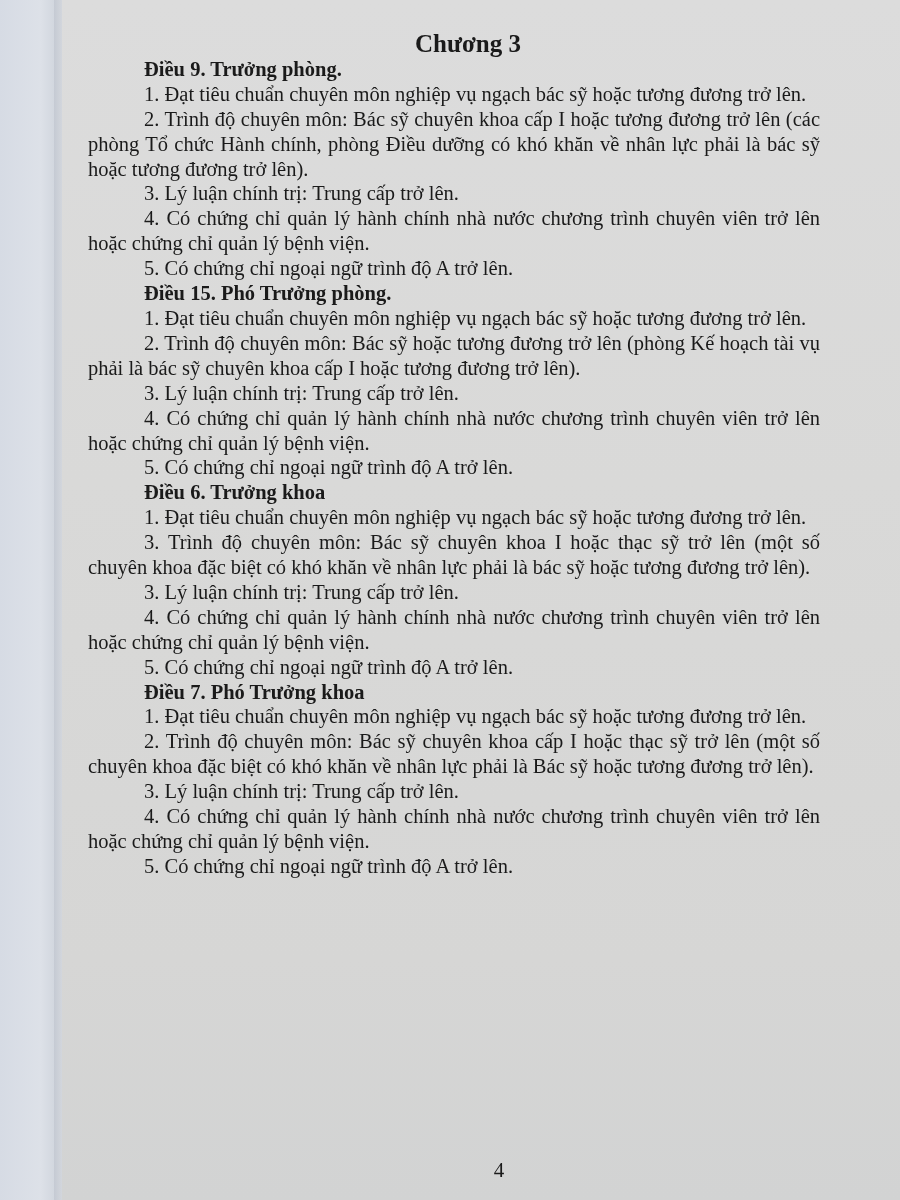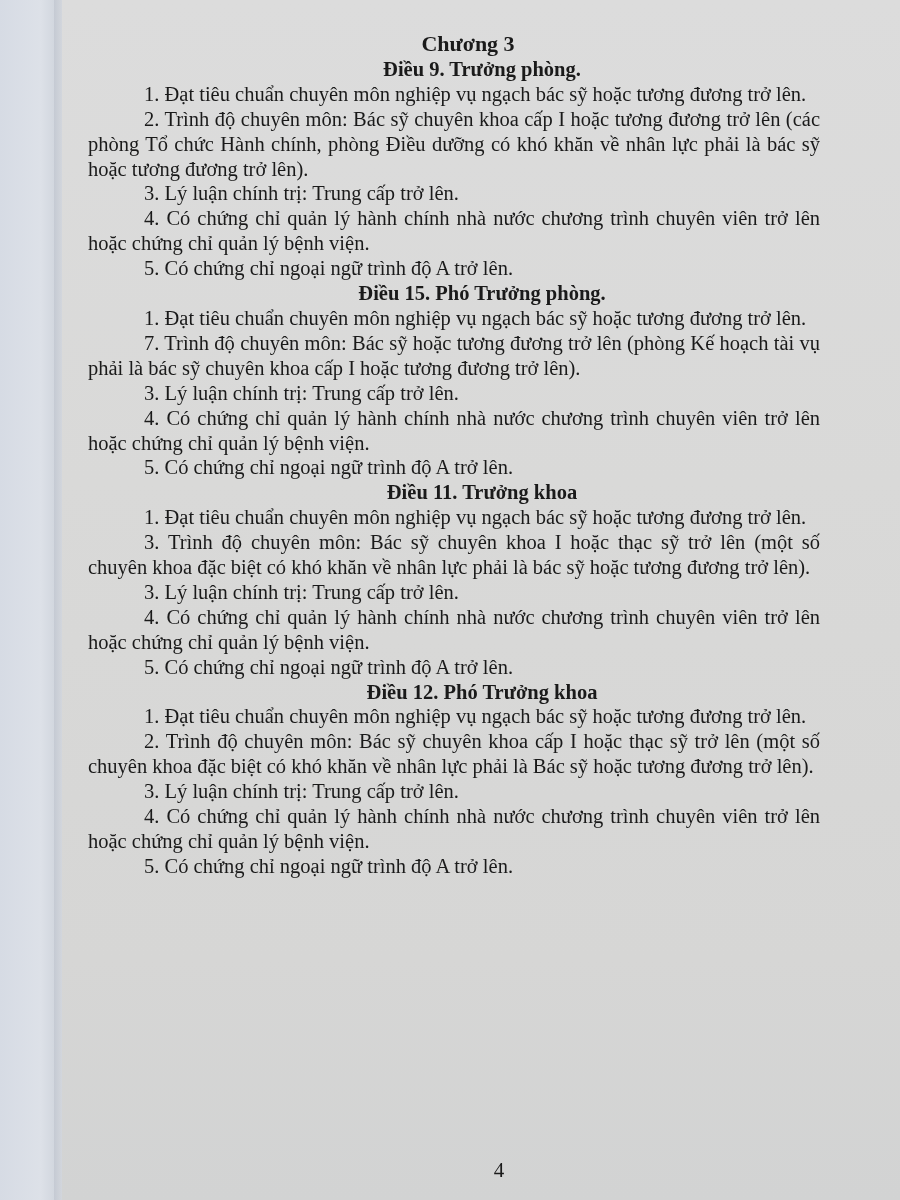--- a/index.html
+++ b/index.html
@@ -18,23 +18,23 @@
     background: linear-gradient(90deg, #c5cad3, #d9dce1);
   }
   .page {
     position: absolute; left: 62px; top: 0; width: 838px; height: 1200px;
     background: linear-gradient(180deg, #dcdcdc 0%, #d9d9d8 40%, #d6d6d5 80%, #d2d3d3 100%);
   }
   .content {
     position: absolute; left: 26px; top: 32px; width: 732px;
     font-size: 20.5px; line-height: 24.9px;
   }
-  .chapter-num { text-align: center; font-weight: bold; font-size: 22px; margin-left: 28px; }
+  .chapter-num { text-align: center; font-weight: bold; font-size: 25px; margin-left: 28px; }
   .chapter-title { text-align: center; font-weight: bold; font-size: 21px; margin-left: 28px; }
-  .article-heading { font-weight: bold; text-indent: 56px; text-align: center; }
+  .article-heading { font-weight: bold; text-indent: 56px; }
   .para { text-align: justify; text-indent: 56px; font-family: Liberation Serif, serif; }
   .page-number {
     position: absolute; left: 0; width: 100%; top: 1158px;
     text-align: center; font-size: 21px; margin-left: 18px;
   }
 </style>
 </head>
 <body>
 
 <div class="prev-page"></div>
@@ -49,37 +49,37 @@
       <div class="para">1. Đạt tiêu chuẩn chuyên môn nghiệp vụ ngạch bác sỹ  hoặc tương đương trở lên.</div>
       <div class="para">2. Trình độ chuyên môn: Bác sỹ chuyên khoa cấp I hoặc tương đương trở lên (các phòng Tổ chức Hành chính, phòng Điều dưỡng có khó khăn về nhân lực phải là bác sỹ hoặc tương đương trở lên).</div>
       <div class="para">3. Lý luận chính trị: Trung cấp trở lên.</div>
       <div class="para">4. Có chứng chỉ quản lý hành chính nhà nước chương trình chuyên viên trở lên hoặc chứng chỉ quản lý bệnh viện.</div>
       <div class="para">5. Có chứng chỉ ngoại ngữ trình độ A trở lên.</div>
     </div>
 
     <div>
       <div class="article-heading">Điều 15. Phó Trưởng phòng.</div>
       <div class="para">1. Đạt tiêu chuẩn chuyên môn nghiệp vụ ngạch bác sỹ hoặc tương đương trở lên.</div>
-      <div class="para">7. Trình độ chuyên môn: Bác sỹ hoặc tương đương trở lên (phòng Kế hoạch tài vụ phải là bác sỹ chuyên khoa cấp I hoặc tương đương trở lên).</div>
+      <div class="para">2. Trình độ chuyên môn: Bác sỹ hoặc tương đương trở lên (phòng Kế hoạch tài vụ phải là bác sỹ chuyên khoa cấp I hoặc tương đương trở lên).</div>
       <div class="para">3. Lý luận chính trị: Trung cấp trở lên.</div>
       <div class="para">4. Có chứng chỉ quản lý hành chính nhà nước chương trình chuyên viên trở lên hoặc chứng chỉ quản lý bệnh viện.</div>
       <div class="para">5. Có chứng chỉ ngoại ngữ trình độ A trở lên.</div>
     </div>
 
     <div>
-      <div class="article-heading">Điều 11. Trưởng khoa</div>
+      <div class="article-heading">Điều 6. Trưởng khoa</div>
       <div class="para">1. Đạt tiêu chuẩn chuyên môn nghiệp vụ ngạch bác sỹ  hoặc tương đương trở lên.</div>
       <div class="para">3. Trình độ chuyên môn: Bác sỹ chuyên khoa I hoặc thạc sỹ trở lên (một số chuyên khoa đặc biệt có khó khăn về nhân lực phải là bác sỹ hoặc tương đương trở lên).</div>
       <div class="para">3. Lý luận chính trị: Trung cấp trở lên.</div>
       <div class="para">4. Có chứng chỉ quản lý hành chính nhà nước chương trình chuyên viên trở lên hoặc chứng chỉ quản lý bệnh viện.</div>
       <div class="para">5. Có chứng chỉ ngoại ngữ trình độ A trở lên.</div>
     </div>
 
     <div>
-      <div class="article-heading">Điều 12. Phó Trưởng khoa</div>
+      <div class="article-heading">Điều 7. Phó Trưởng khoa</div>
       <div class="para">1. Đạt tiêu chuẩn chuyên môn nghiệp vụ ngạch bác sỹ hoặc tương đương trở lên.</div>
       <div class="para">2. Trình độ chuyên môn: Bác sỹ chuyên khoa cấp I hoặc thạc sỹ trở lên (một số chuyên khoa đặc biệt có khó khăn về nhân lực phải là Bác sỹ hoặc tương đương trở lên).</div>
       <div class="para">3. Lý luận chính trị: Trung cấp trở lên.</div>
       <div class="para">4. Có chứng chỉ quản lý hành chính nhà nước chương trình chuyên viên trở lên hoặc chứng chỉ quản lý bệnh viện.</div>
       <div class="para">5. Có chứng chỉ ngoại ngữ trình độ A trở lên.</div>
     </div>
 
   </div>
 
   <div class="page-number">4</div>

